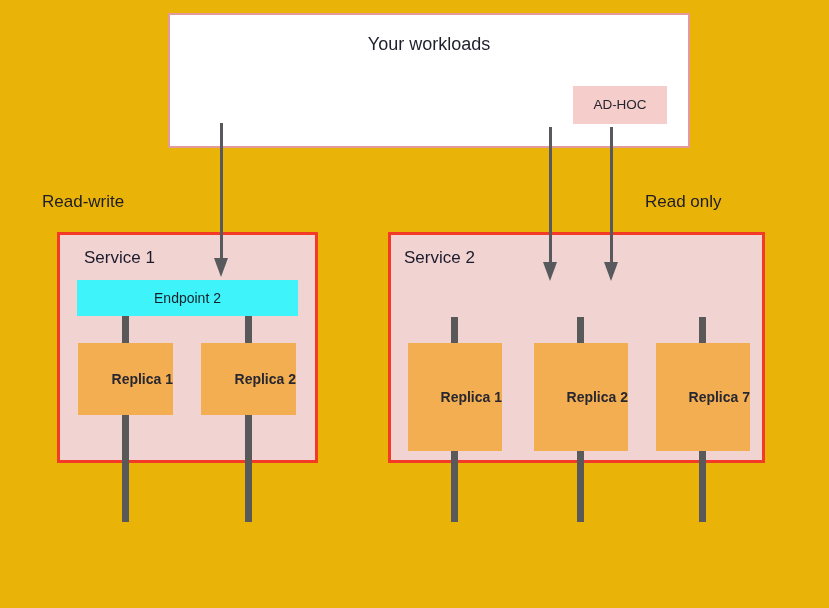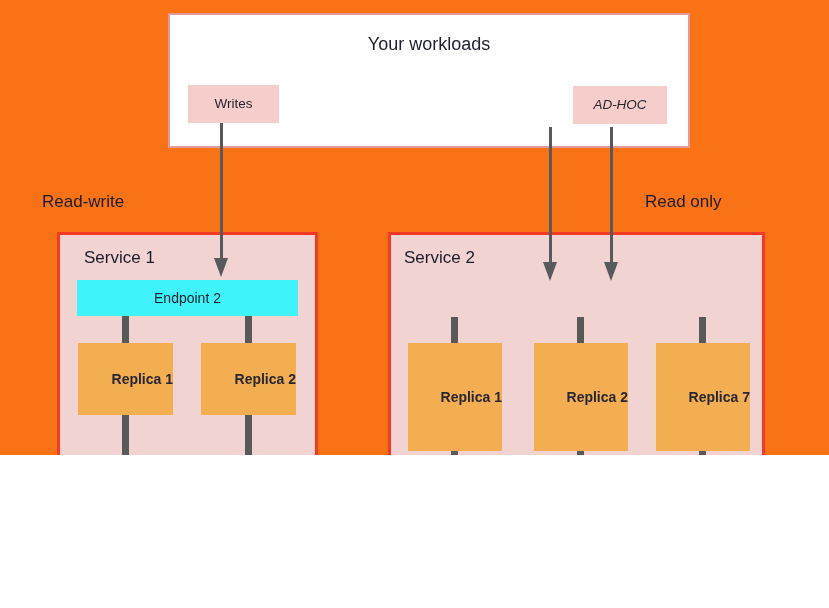--- a/index.html
+++ b/index.html
@@ -1,31 +1,31 @@
 <!DOCTYPE html>
 <html><head>
 <meta charset="utf-8">
 <style>
   html,body{margin:0;padding:0;background:#ffffff;}
   .canvas{
-    position:relative;width:829px;height:455px;background:#f97316;
+    position:relative;width:829px;height:608px;background:#eab308;
     font-family:"Liberation Sans", sans-serif;color:#222;overflow:hidden;
   }
   .abs{position:absolute;box-sizing:border-box;}
 
   
   .workloads-box{left:168px;top:13px;width:522px;height:135px;
     border:2px solid #e29a9b;background:#ffffff;z-index:0;}
   .workloads-title{left:168px;top:34px;width:522px;text-align:center;
     font-size:18px;color:#1f1f2d;z-index:1;}
   .pill{background:#f5cdca;color:#25252f;display:flex;align-items:center;
     justify-content:center;text-align:center;font-size:13.5px;line-height:1.3;z-index:1;}
   .pill-writes{left:188px;top:85px;width:91px;height:38px;}
   .pill-analytics{left:408px;top:83px;width:156px;height:44px;padding:2px 10px;}
-  .pill-adhoc{left:573px;top:86px;width:94px;height:38px;font-style:italic;}
+  .pill-adhoc{left:573px;top:86px;width:94px;height:38px;}
 
   
   .side-label{font-size:17px;color:#1d1d26;z-index:1;}
   .label-left{left:42px;top:192px;}
   .label-right{left:645px;top:192px;}
 
   
   .service-box{border:3px solid #f23a26;background:#f1d3d2;z-index:0;}
   .service1{left:57px;top:232px;width:261px;height:231px;}
   .service2{left:388px;top:232px;width:377px;height:231px;}
@@ -72,23 +72,20 @@
   .arr-adhoc   .arrow-line{left:610px;top:127px;height:136px;}
   .arr-adhoc   .arrow-head{left:604px;top:262px;}
 </style>
 </head>
 <body>
 
 <div class="canvas">
 
   <div class="abs workloads-box"></div>
   <div class="abs workloads-title">Your workloads</div>
-  <div class="abs pill pill-writes">
-    <span>Writes</span>
-  </div>
   <div class="abs pill pill-adhoc">
     <span>AD-HOC</span>
   </div>
 
   <div class="abs side-label label-left">Read-write</div>
   <div class="abs side-label label-right">Read only</div>
 
   <div class="abs connector conn-1"></div>
   <div class="abs connector conn-2"></div>
   <div class="abs connector conn-3"></div>

